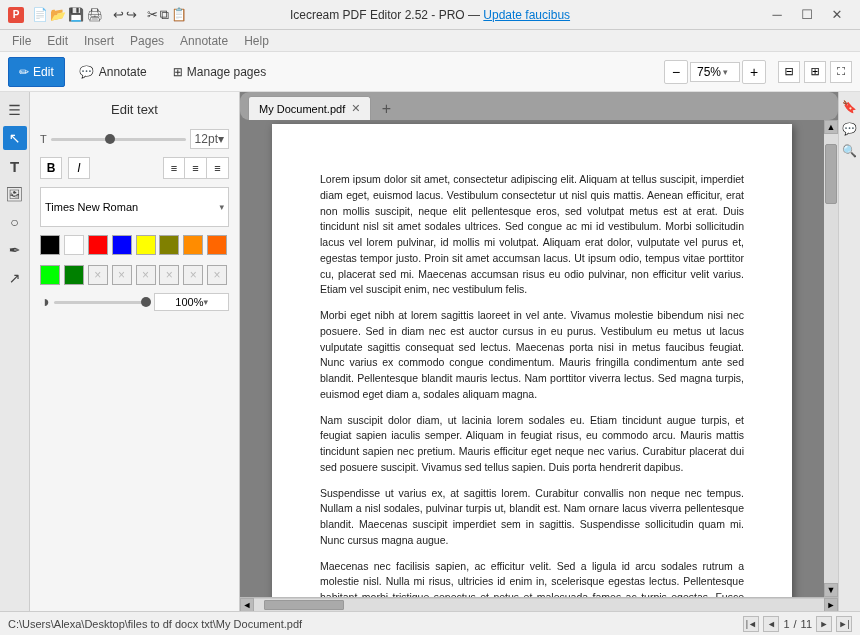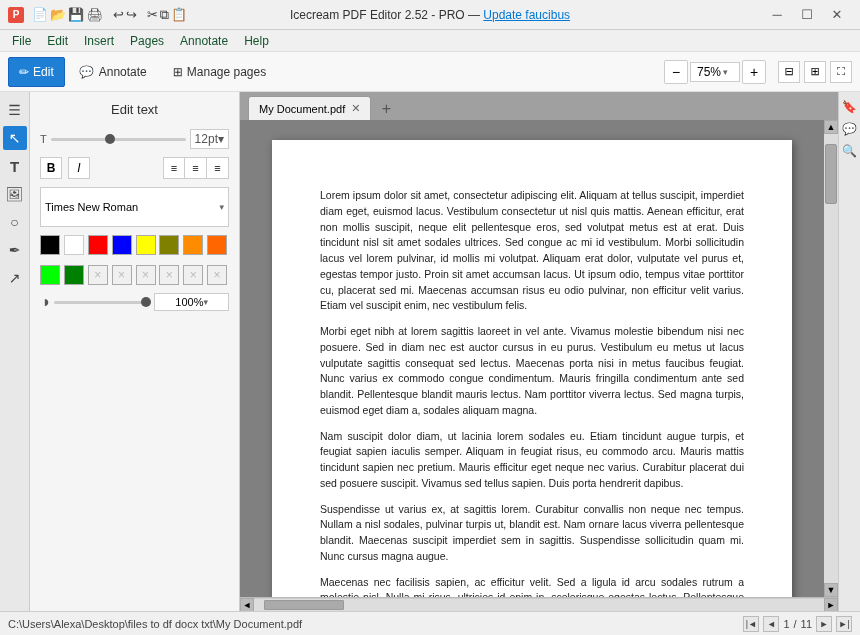--- a/index.html
+++ b/index.html
@@ -25,21 +25,21 @@
 
     
     .menubar {
       height: 22px;
       background: #f0f0f0;
       display: flex;
       align-items: center;
       padding: 0 4px;
       border-bottom: 1px solid #ddd;
     }
-    .menubar-item { padding: 2px 8px; font-size: 12px; cursor: pointer; color: #14532d; }
+    .menubar-item { padding: 2px 8px; font-size: 12px; cursor: pointer; color: #737373; }
 
     
     .toolbar {
       height: 40px;
       background: #f8f8f8;
       border-bottom: 1px solid #ddd;
       display: flex;
       align-items: center;
       padding: 0 8px;
       gap: 4px;
@@ -154,20 +154,21 @@
       overflow: hidden;
     }
     
     .tab-bar {
       height: 28px;
       background: #a0a0a0;
       display: flex;
       align-items: flex-end;
       padding-left: 8px;
       gap: 0;
+      border-radius: 9px;
     }
     .tab {
       height: 24px;
       background: #d4d4d4;
       border: 1px solid #999;
       border-bottom: none;
       padding: 0 10px;
       display: flex;
       align-items: center;
       gap: 6px;
@@ -180,21 +181,21 @@
     .tab-add { width: 22px; height: 22px; background: none; border: none; font-size: 16px; cursor: pointer; color: #555; display: flex; align-items: center; justify-content: center; margin-left: 4px; }
 
     
     .pdf-viewer {
       flex: 1;
       overflow-y: auto;
       overflow-x: auto;
       background: #808080;
       display: flex;
       justify-content: center;
-      padding: 20px;
+      padding: 4px;
       position: relative;
     }
     .pdf-page {
       background: white;
       width: 520px;
       min-height: 700px;
       padding: 48px 48px;
       box-shadow: 2px 2px 8px rgba(0,0,0,0.4);
       font-size: 10.5px;
       line-height: 1.5;

